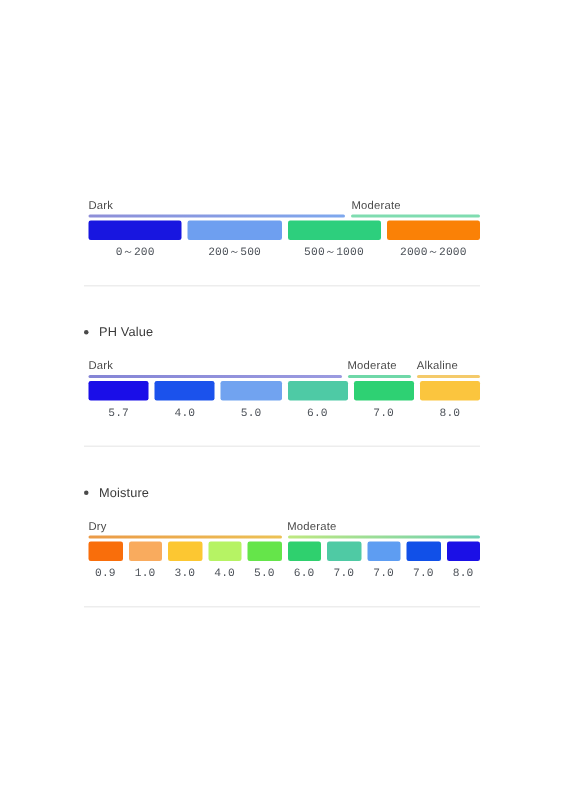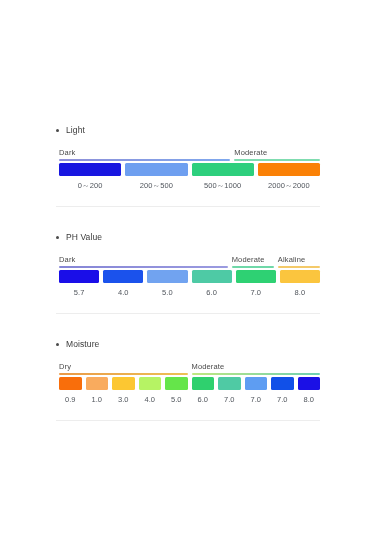--- a/index.html
+++ b/index.html
@@ -96,20 +96,21 @@
     width: 100%;
     margin-top: 4px;
   }
   .value {
     font-size: 7.5px;
     color: #50555c;
     text-align: center;
     line-height: 11px;
     white-space: nowrap;
     letter-spacing: 0.1px;
+    font-family: Liberation Mono, monospace;
   }
 
   .divider {
     height: 1px;
     background: #ededed;
     margin: 0 55px 0 56px;
   }
 
   .spacer-top   { height: 122px; }
   .gap-head-to-scale { height: 9px; }
@@ -117,24 +118,20 @@
   .gap-div-to-head   { height: 22px; }
 </style>
 </head>
 <body>
 
 <div class="page">
 
   <div class="spacer-top"></div>
 
   <div class="section">
-    <div class="section-head">
-      <span class="bullet"></span>
-      <span class="section-title">Light</span>
-    </div>
     <div class="gap-head-to-scale"></div>
     <div class="scale">
       <div class="cat-row">
           <div class="cat" style="flex: 2 0 0px;">
             <div class="cat-label">Dark</div>
             <div class="cat-rule" style="background: linear-gradient(to right, rgb(143, 143, 216), rgb(126, 168, 238));"></div>
           </div>
           <div class="cat" style="flex: 1 0 0px; margin-left: 4px;">
             <div class="cat-label">Moderate</div>
             <div class="cat-rule" style="background: linear-gradient(to right, rgb(127, 220, 176), rgb(127, 220, 176));"></div>

